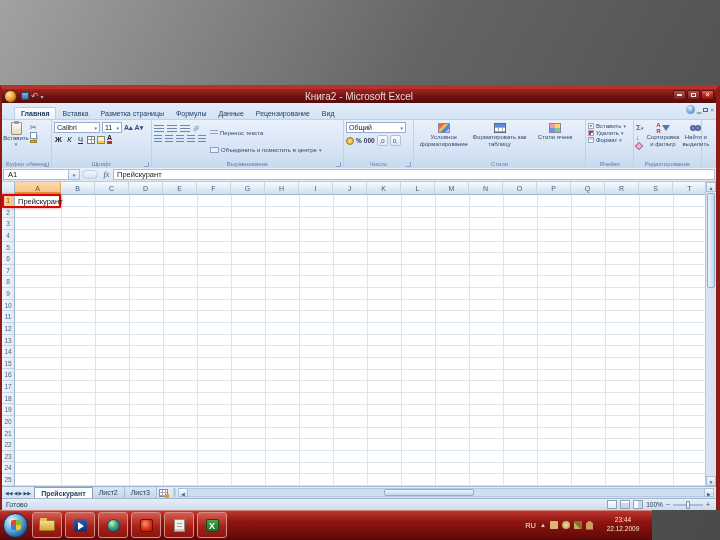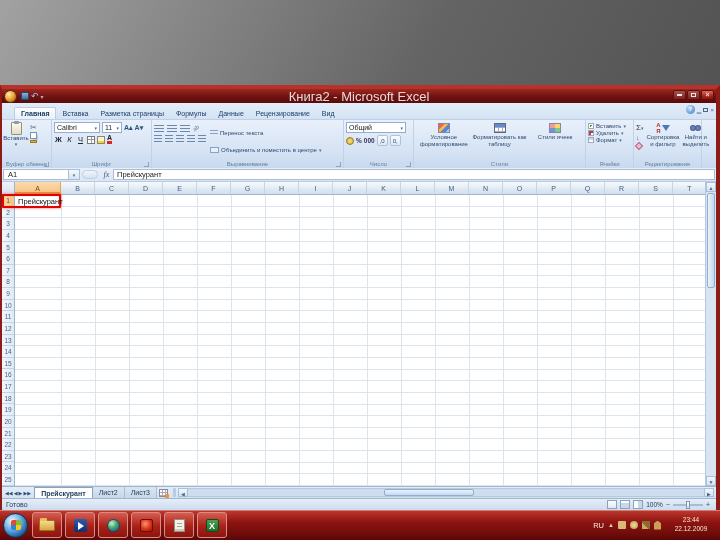--- a/index.html
+++ b/index.html
@@ -20,21 +20,21 @@
 
   .titlebar { height:14px; position:relative; display:flex; align-items:center;
     background:linear-gradient(#9e2722,#6e1210 55%,#570c0b); }
   .orb { width:13px; height:13px; margin-left:2px; border-radius:50%;
     background:radial-gradient(circle at 35% 30%,#ffe9b0,#f0a73c 45%,#b05f12 85%);
     border:1px solid #5a3408; flex:0 0 auto; }
   .qat { display:flex; align-items:center; gap:2px; margin-left:4px; }
   .qat-save { width:8px; height:8px; border-radius:1px; background:linear-gradient(#8db3dd,#3a6ea5); border:1px solid #23496e; }
   .qat-undo { color:#9cc0e8; font-size:9px; line-height:8px; }
   .qat-drop { color:#c9a9a6; font-size:6px; }
-  .title-text { position:absolute; left:0; right:0; text-align:center; font-size:13px; color:#ead9d7; }
+  .title-text { position:absolute; left:0; right:0; text-align:center; font-size:10px; color:#ead9d7; }
   .win-controls { position:absolute; right:2px; top:1px; display:flex; gap:1px; }
   .wc { width:13px; height:10px; border:1px solid #5c0f0d; border-radius:2px; font-size:7px; line-height:8px;
     text-align:center; color:#f4e4e2; background:linear-gradient(#a85450,#7c221e); }
   .wc .bar { display:inline-block; width:5px; height:2px; background:#f4e4e2; margin-bottom:1px; }
   .wc .box { display:inline-block; width:5px; height:4px; border:1px solid #f4e4e2; }
   .wc.close { background:linear-gradient(#e06a5c,#b02418 60%,#8e150c); font-weight:bold; }
 
   .tabrow { height:17px; position:relative; display:flex; align-items:flex-end;
     background:linear-gradient(#e3edf9,#d4e3f4); border-bottom:1px solid #bdd0e6; padding-left:12px; }
   .tabs { display:flex; align-items:flex-end; }
@@ -181,21 +181,21 @@
   .sb-right { margin-left:auto; display:flex; align-items:center; gap:3px; padding-right:6px; }
   .view-btn { width:10px; height:9px; border:1px solid #8aa3bd; background:linear-gradient(#fdfeff,#dde9f5); }
   .view-btn.vb2 { background:linear-gradient(#fdfeff 30%,#c8d8ea 30%); }
   .view-btn.vb3 { background:linear-gradient(90deg,#fdfeff 45%,#c8d8ea 45%); }
   .zoom-pct { font-size:6.5px; }
   .zoom-minus,.zoom-plus { font-size:7px; color:#33516f; }
   .zoom-track { width:30px; height:2px; background:#a8bdd4; position:relative; }
   .zoom-thumb { position:absolute; left:13px; top:-3px; width:4px; height:8px; background:linear-gradient(#fff,#d0def0); border:1px solid #7e98b4; }
 
   
-  .taskbar { position:absolute; left:0; bottom:0; width:720px; height:30px; display:flex; align-items:center;
+  .taskbar { position:absolute; left:0; bottom:0; width:652px; height:30px; display:flex; align-items:center;
     background:linear-gradient(#c03a30,#8e1411 40%,#6a0b0a 85%,#570807); box-shadow:inset 0 1px 0 rgba(255,255,255,.35); }
   .start-orb { width:25px; height:25px; margin:0 4px 0 3px; border-radius:50%; flex:0 0 auto;
     background:radial-gradient(circle at 35% 30%,#eaf6ff,#6fb0e0 40%,#1c5c9e 75%,#0d3a6e); border:1px solid #0b3260;
     display:flex; align-items:center; justify-content:center; }
   .orb-flag { width:10px; height:10px; border-radius:2px;
     background:conic-gradient(#7cc040 0 25%,#f8c820 25% 50%,#2888d8 50% 75%,#e84830 75%); }
   .ql { display:flex; gap:3px; }
   .ql-btn { width:30px; height:26px; border-radius:3px; border:1px solid #d98c84;
     background:linear-gradient(#d85c50,#a82218 55%,#8c1510); display:flex; align-items:center; justify-content:center; }
   .qli { display:block; }

